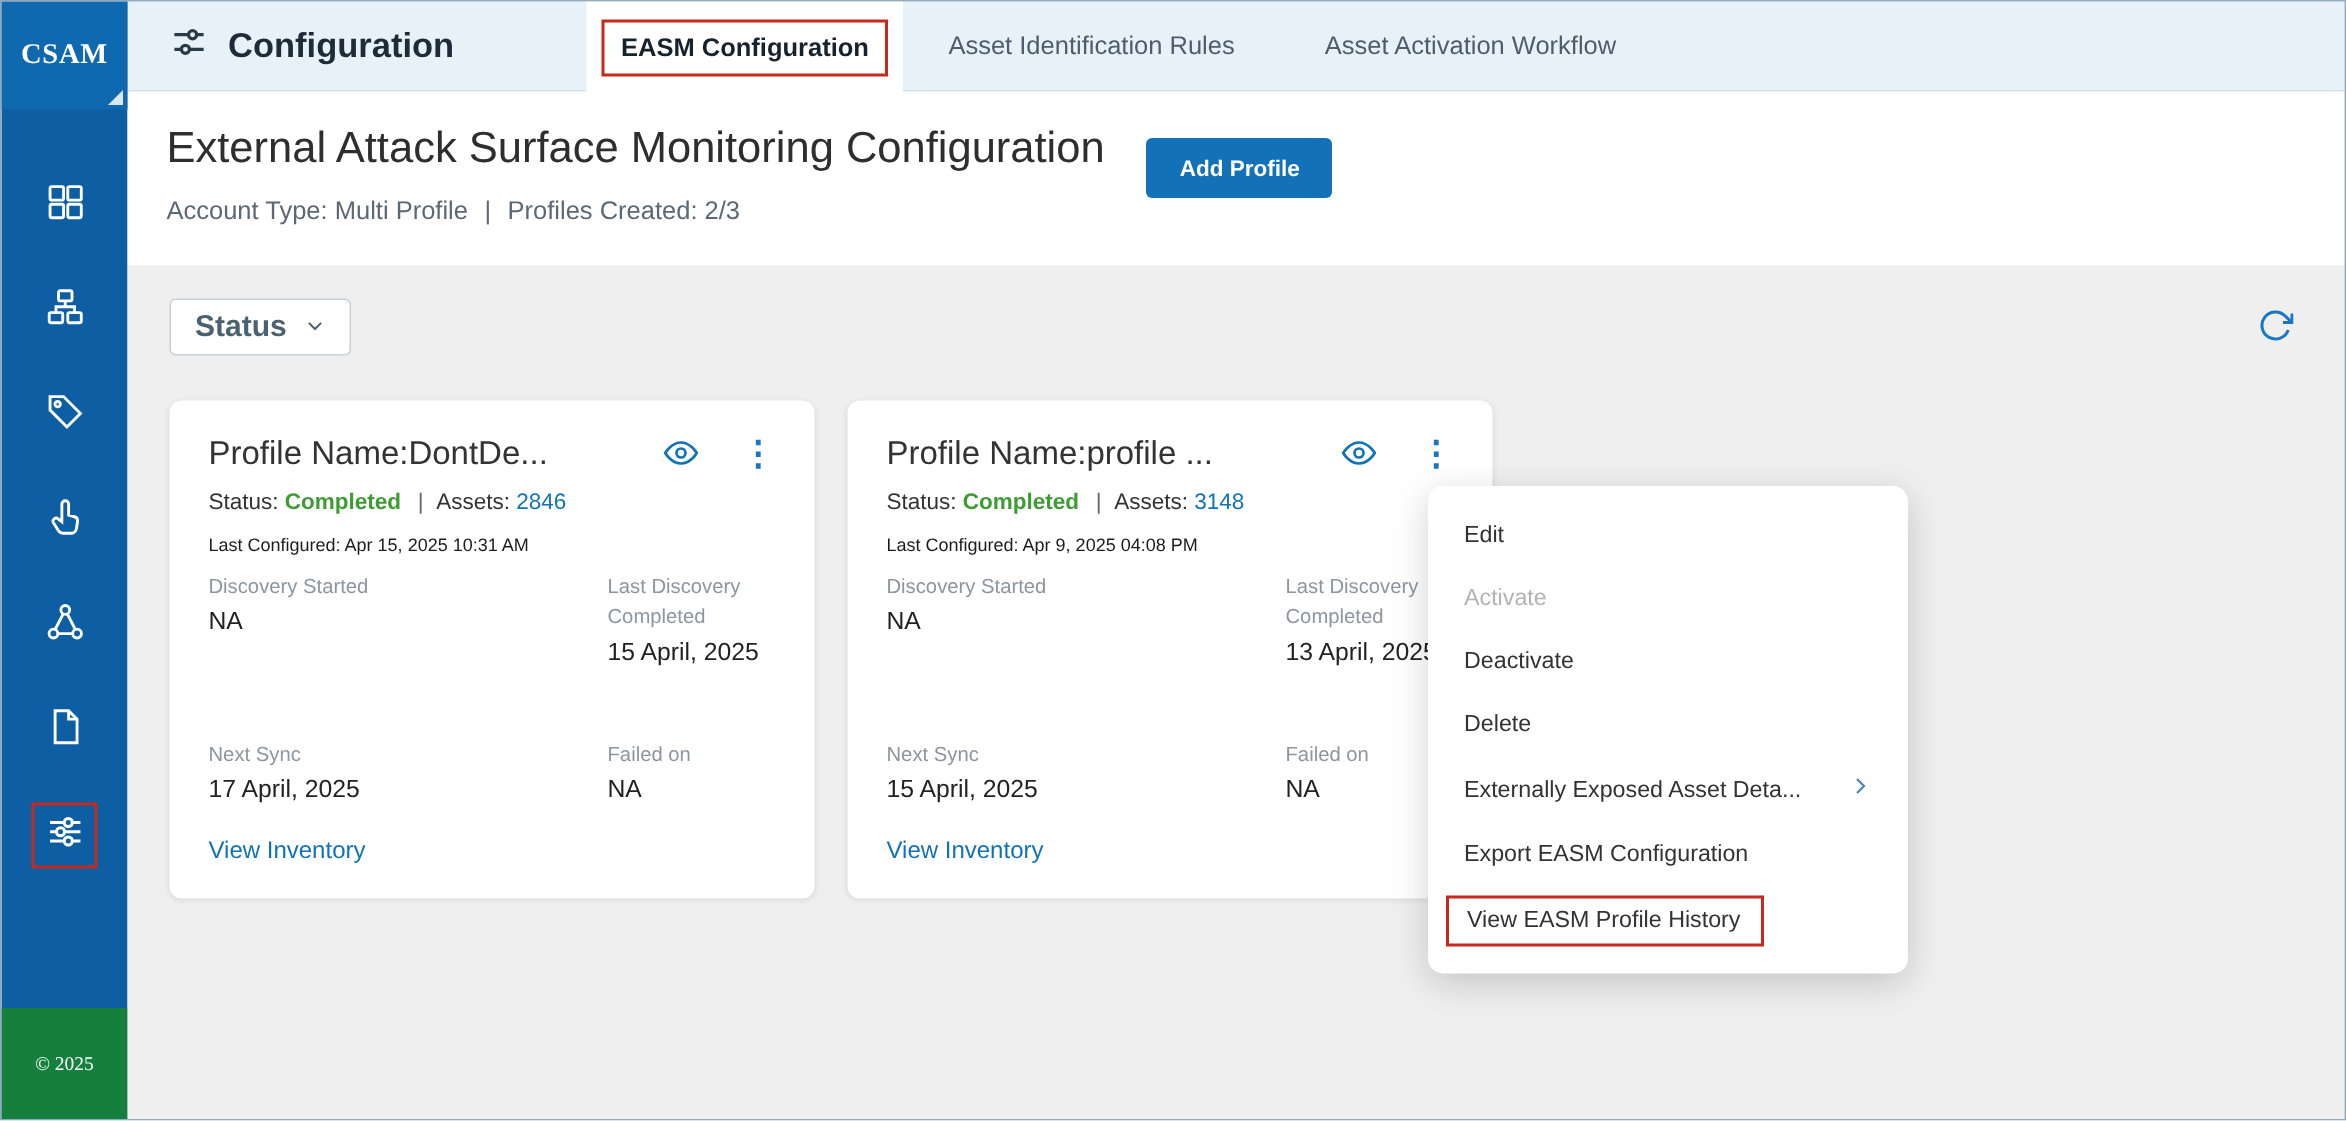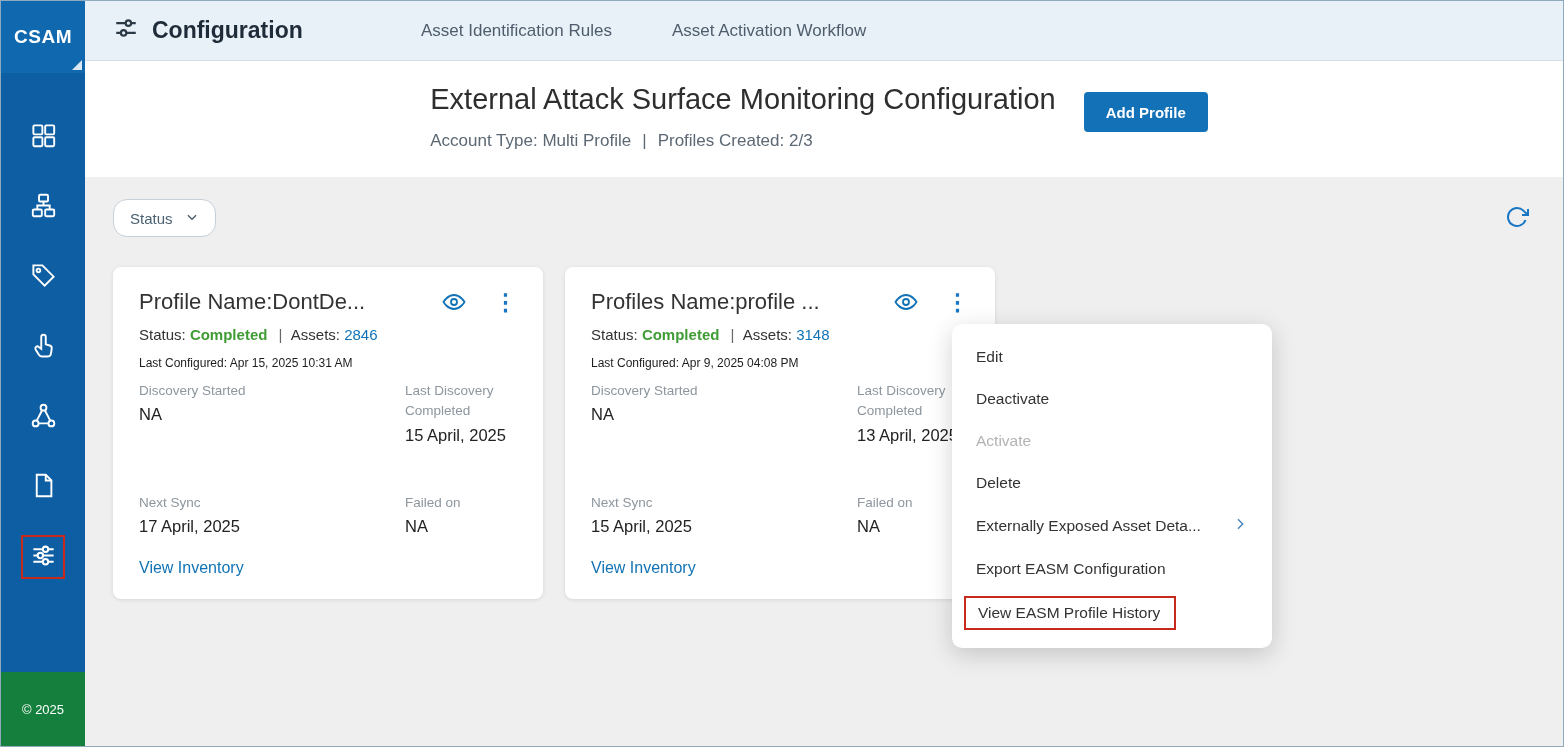--- a/index.html
+++ b/index.html
@@ -1,20 +1,20 @@
 <!DOCTYPE html>
 <html><head>
 <meta charset="utf-8">
 <style>
   * { box-sizing: border-box; margin: 0; padding: 0; }
   html,body { width:1564px; height:747px; font-family:"Liberation Sans", sans-serif; background:#fff; }
   .app { position:relative; width:1564px; height:747px; border:1px solid #8fa9bd; background:#efefef; display:flex; overflow:hidden; }
 
   
-  .sidebar { width:84px; flex:0 0 84px; background:#0e5ea3; display:flex; flex-direction:column; }
+  .sidebar { width:84px; flex:0 0 84px; background:#0e5ea3; display:flex; flex-direction:column;font-family:Liberation Serif, serif; }
   .logo { height:72px; background:#1068ae; color:#fff; font-weight:bold; font-size:19px; letter-spacing:.5px;
           display:flex; align-items:center; justify-content:center; position:relative; cursor:pointer; }
   .logo-corner { position:absolute; bottom:3px; right:3px; width:0; height:0;
                  border-right:10px solid rgba(255,255,255,.85); border-top:10px solid transparent; }
   .side-icons { flex:1; display:flex; flex-direction:column; align-items:center; padding-top:42px; gap:26px; }
   .side-icon { width:44px; height:44px; display:flex; align-items:center; justify-content:center; cursor:pointer; }
   .side-icon svg { width:27px; height:27px; }
   .side-icon.annotated { border:2px solid #c8291d; }
   .side-footer { height:74px; background:#15803d; color:#fff; font-size:13px;
                  display:flex; align-items:center; justify-content:center; }
@@ -25,30 +25,30 @@
   .topbar { height:60px; flex:0 0 60px; background:#e9f1f8; border-bottom:1px solid #d2dee8;
             display:flex; align-items:stretch; }
   .topbar-title { width:306px; display:flex; align-items:center; gap:13px; padding-left:28px;
                   font-size:23px; font-weight:bold; color:#1e2b38; }
   .topbar-title svg { width:26px; height:26px; }
   .tabs { display:flex; }
   .tab { display:flex; align-items:center; padding:0 30px; font-size:17px; color:#4e5d6c; cursor:pointer; white-space:nowrap; }
   .tab.active { background:#fff; color:#16222e; font-weight:bold; padding:0 10px; height:61px; margin-bottom:-1px; z-index:1; }
   .tab.active .tab-box { border:2px solid #c8291d; padding:7px 11px; }
 
-  .page-head { background:#fff; padding:22px 36px 26px 26px; display:flex; justify-content:center; align-items:flex-start; }
+  .page-head { background:#fff; padding:22px 36px 26px 26px; display:flex; justify-content:flex-start; align-items:flex-start; }
   .page-title { font-size:29px; font-weight:500; color:#2e2e2e; }
   .page-meta { margin-top:15px; font-size:17px; color:#5c6873; display:flex; gap:11px; }
   .btn-primary { background:#1371b7; color:#fff; border:none; border-radius:4px; font-size:15px; font-weight:bold;
                  height:40px; padding:0 22px; margin-top:9px; cursor:pointer; font-family:"Liberation Sans", sans-serif;margin-left:28px; }
 
   .content { flex:1; background:#efefef; padding:22px 28px; position:relative; }
   .toolbar { display:flex; justify-content:space-between; align-items:center; }
-  .status-btn { background:#fff; border:1px solid #c6d0d9; border-radius:14px; height:38px; padding:0 16px;
-                display:flex; align-items:center; gap:12px; font-size:15px; color:#4a6171; cursor:pointer; }
+  .status-btn { background:#fff; border:1px solid #c6d0d9; border-radius:4px; height:38px; padding:0 16px;
+                display:flex; align-items:center; gap:12px; font-size:20px; color:#4a6171; cursor:pointer;font-weight:bold; }
   .status-btn svg { width:14px; height:14px; }
   .refresh-btn { background:none; border:none; cursor:pointer; margin-right:6px; }
   .refresh-btn svg { width:24px; height:24px; }
 
   .cards { display:flex; gap:22px; margin-top:30px; }
   .card { width:430px; height:332px; background:#fff; border-radius:8px; padding:22px 26px;
           box-shadow:0 1px 4px rgba(0,0,0,.10); display:flex; flex-direction:column; }
   .card-head { display:flex; align-items:center; }
   .card-title { flex:1; font-size:22px; color:#333; white-space:nowrap; overflow:hidden; }
   .card-icons { display:flex; align-items:center; gap:28px; padding-left:10px; }
@@ -159,20 +159,23 @@
         <span>
           <svg viewBox="0 0 24 24" fill="none" stroke="#2b3a47" stroke-width="2">
             <path d="M3 7.5h8.5M17 7.5h4M3 16.5h4M12.5 16.5H21"></path>
             <circle cx="14.2" cy="7.5" r="2.5"></circle>
               <circle cx="9.8" cy="16.5" r="2.5"></circle>
           </svg>
         </span>
         <span>Configuration</span>
       </div>
       <nav class="tabs">
+        <div class="tab active">
+          <span class="tab-box">EASM Configuration</span>
+        </div>
         <div class="tab">
           <span>Asset Identification Rules</span>
         </div>
         <div class="tab">
           <span>Asset Activation Workflow</span>
         </div>
       </nav>
     </header>
 
     <section class="page-head">
@@ -250,21 +253,21 @@
             <div>
               <div class="cell-label">Failed on</div>
               <div class="cell-value">NA</div>
             </div>
           </div>
           <a class="view-link">View Inventory</a>
         </div>
 
         <div class="card">
           <div class="card-head">
-            <div class="card-title">Profiles Name:profile ...</div>
+            <div class="card-title">Profile Name:profile ...</div>
             <div class="card-icons">
               <button class="eye-btn">
                 <span>
                   <svg viewBox="0 0 24 24" fill="none" stroke="#1173b5" stroke-width="1.8">
                     <path d="M1.5 12S5.5 5 12 5s10.5 7 10.5 7-4 7-10.5 7S1.5 12 1.5 12z"></path>
                       <circle cx="12" cy="12" r="3"></circle>
                   </svg>
                 </span>
               </button>
               <button class="kebab-btn">
@@ -302,25 +305,25 @@
         </div>
 
       </div>
     </section>
   </div>
 
   <div class="menu">
     <div class="menu-item">
       <span>Edit</span>
     </div>
-    <div class="menu-item">
-      <span>Deactivate</span>
-    </div>
     <div class="menu-item disabled">
       <span>Activate</span>
+    </div>
+    <div class="menu-item">
+      <span>Deactivate</span>
     </div>
     <div class="menu-item">
       <span>Delete</span>
     </div>
     <div class="menu-item">
       <span>Externally Exposed Asset Deta...</span>
       <span class="chev">
         <svg viewBox="0 0 24 24" fill="none" stroke="#4c86b8" stroke-width="2.2">
             <polyline points="9 5 16 12 9 19"></polyline>
           </svg>

